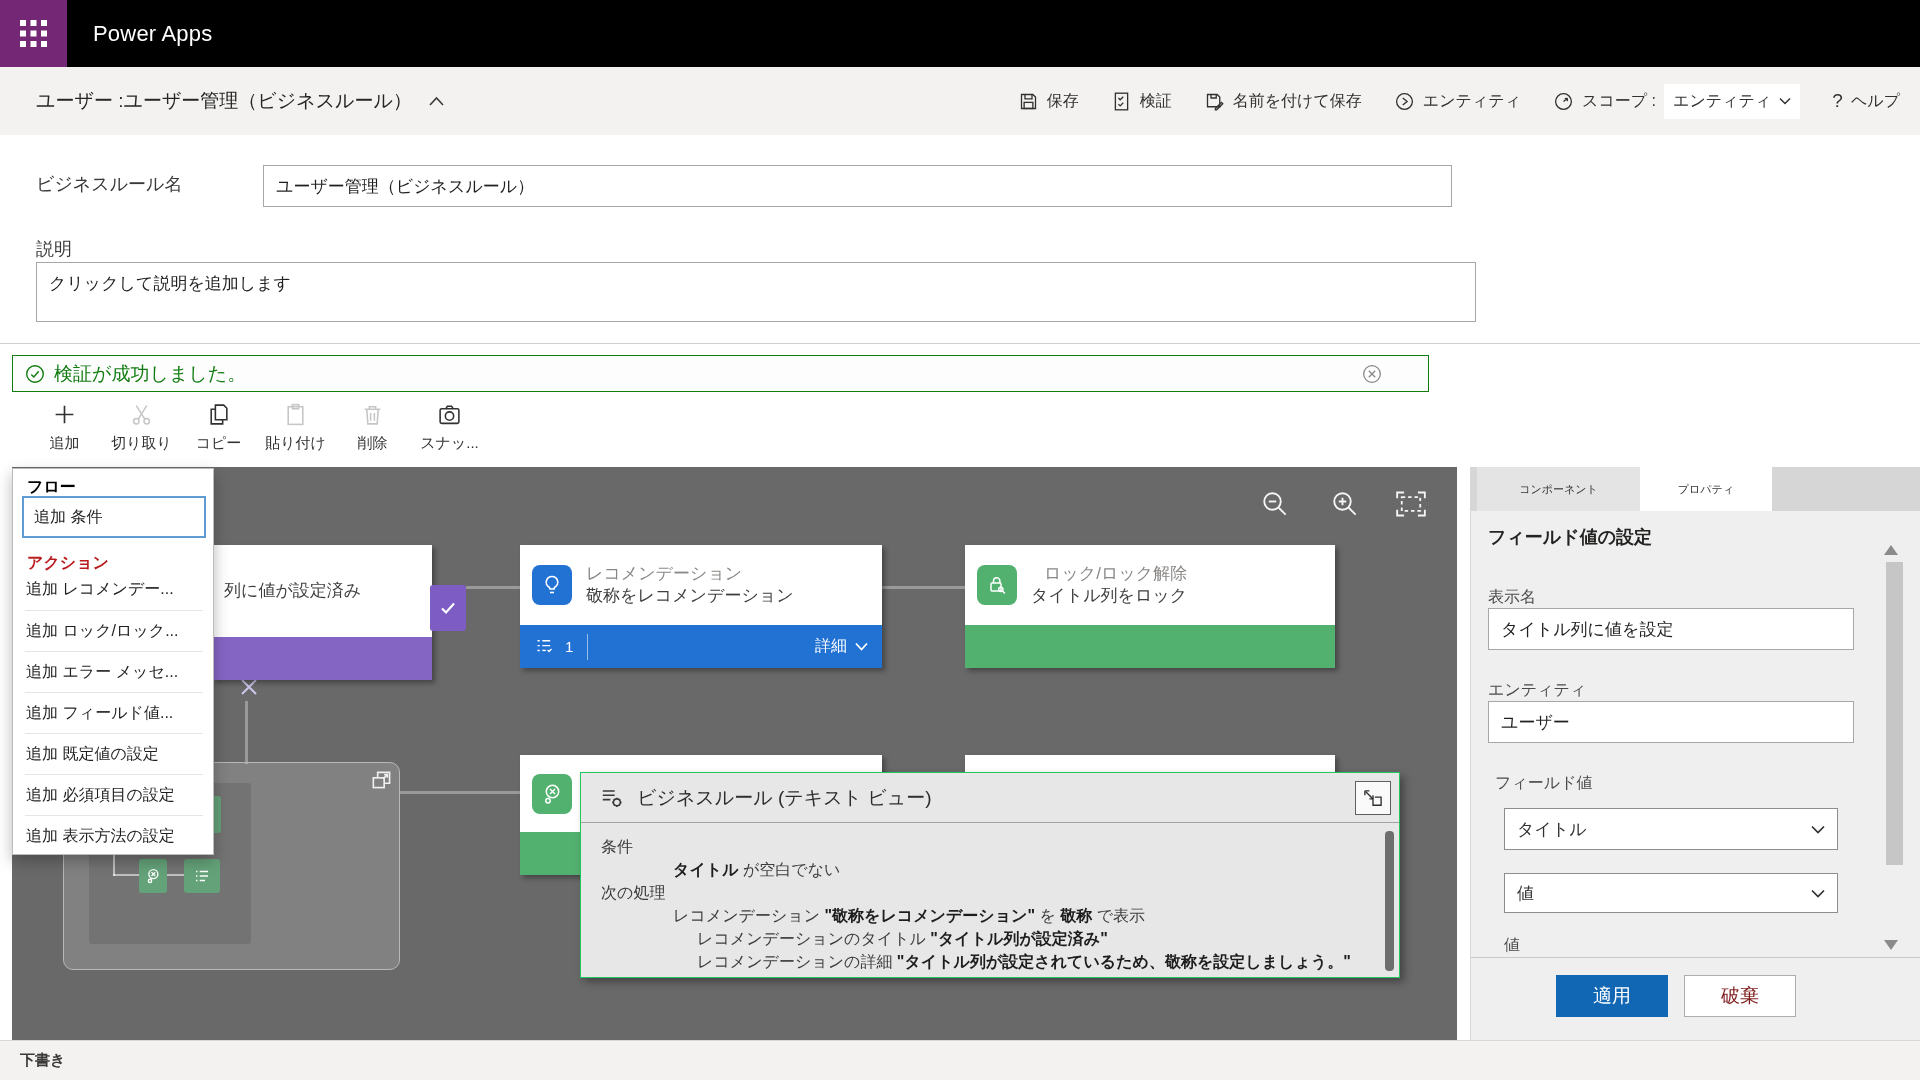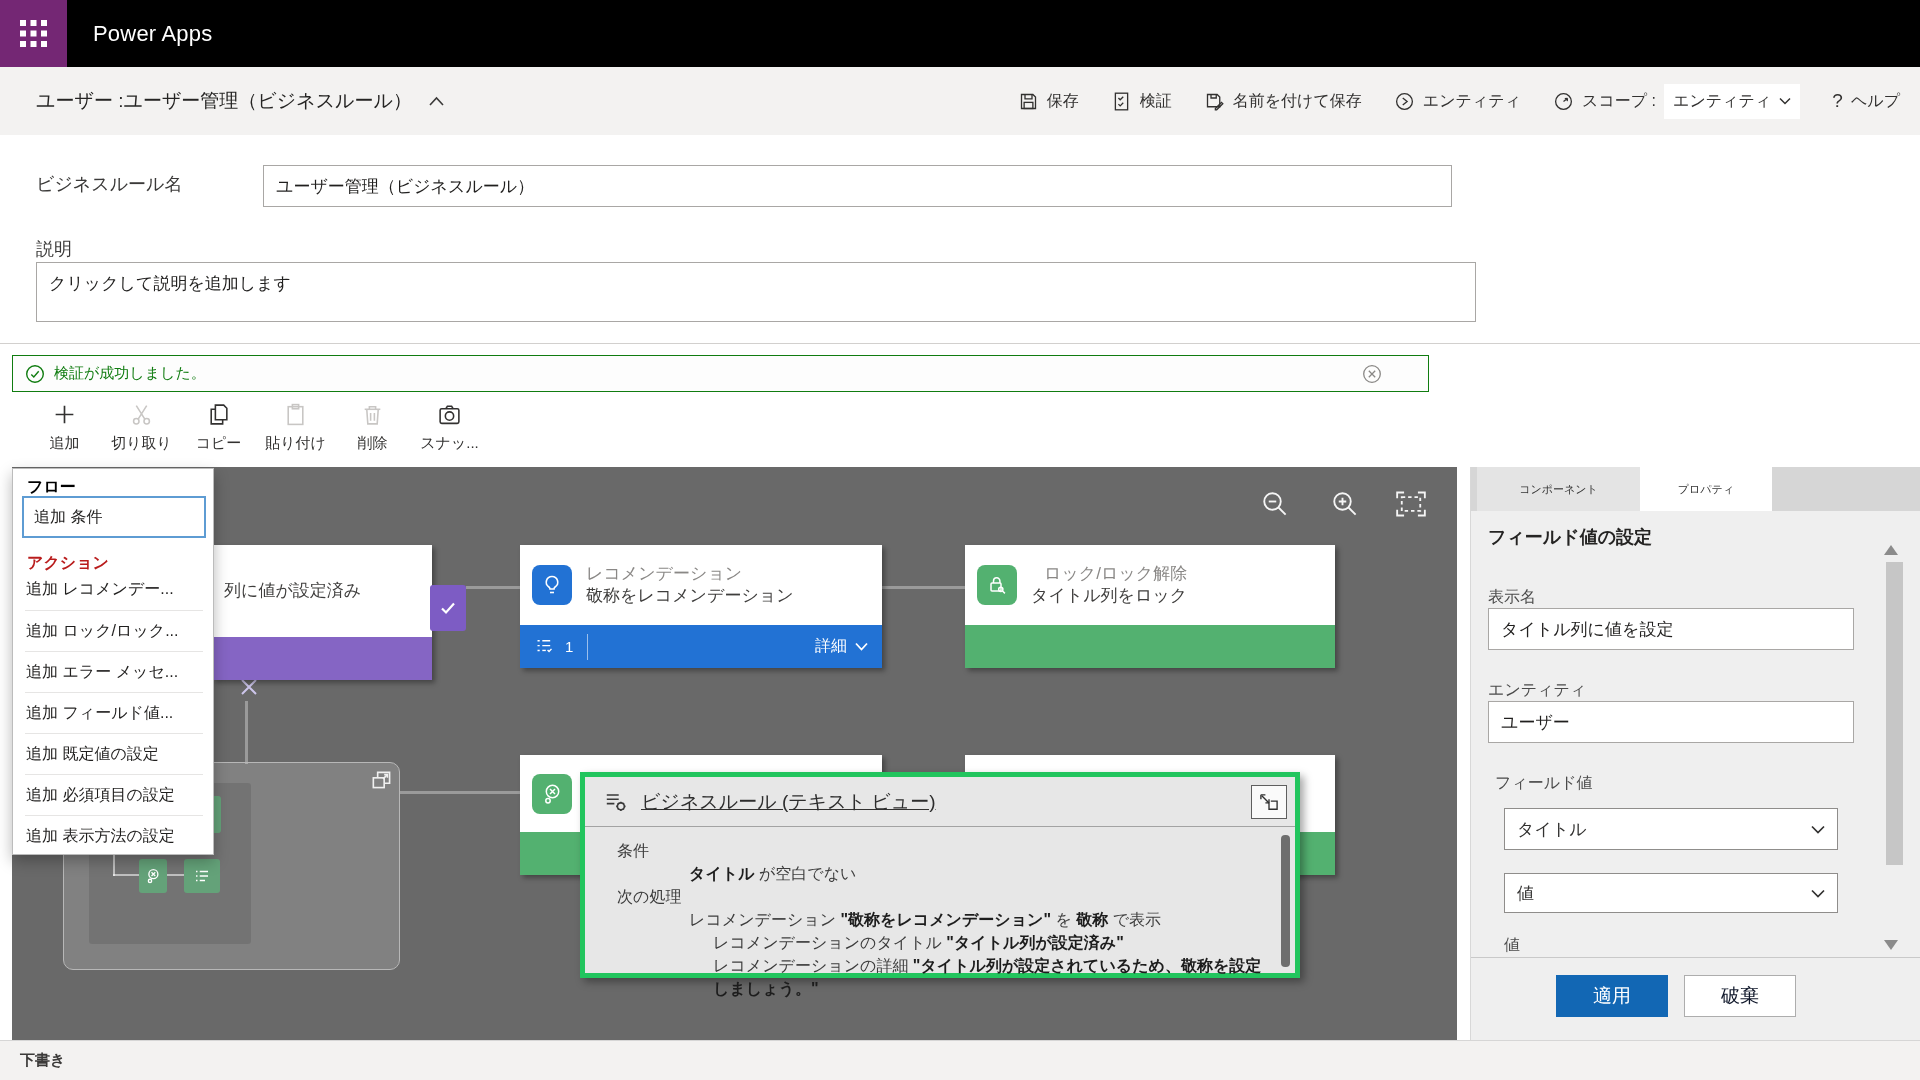--- a/index.html
+++ b/index.html
@@ -23,21 +23,21 @@
   .scope-box { background:#fff; padding:7px 9px; display:flex; align-items:center; gap:8px; }
   .qmark { font-size:19px; font-weight:400; }
 
   
   .lbl { font-size:18px; color:#3b3a39; }
   .txtbox { border:1px solid #a9a7a5; background:#fff; font-size:17px; color:#201f1e; font-family:inherit; }
   .divline { position:absolute; left:0; width:1920px; height:1px; background:#d2d0ce; }
 
   
   .banner { position:absolute; left:12px; top:355px; width:1417px; height:37px; border:1px solid #107c10; background:#fdfdfd; display:flex; align-items:center; gap:9px; padding:0 12px; }
-  .banner-msg { color:#107c10; font-size:15px; }
+  .banner-msg { color:#107c10; font-size:19px; }
   .banner-close { margin-left:auto; margin-right:34px; cursor:pointer; }
 
   
   .edit-toolbar { position:absolute; left:26px; top:402px; display:flex; }
   .tbtn { width:77px; display:flex; flex-direction:column; align-items:center; gap:7px; font-size:15px; color:#323130; cursor:pointer; }
   .tbtn svg { stroke:#323130; }
   .tbtn.disabled svg { stroke:#c8c6c4; }
 
   
   .canvas { position:absolute; left:12px; top:467px; width:1445px; height:573px; background:#696969; }
@@ -57,26 +57,26 @@
   .bluebar .vsep { width:1px; height:26px; background:rgba(255,255,255,.55); margin-left:4px; }
   .bluebar .det { margin-left:auto; font-size:16px; display:flex; align-items:center; gap:8px; cursor:pointer; }
 
   
   .group { position:absolute; left:51px; top:295px; width:337px; height:208px; background:rgba(255,255,255,.16); border:1px solid #b7b7b7; border-radius:10px; z-index:4; }
   .group-inner { position:absolute; left:25px; top:20px; width:162px; height:161px; background:rgba(0,0,0,.10); border-radius:3px; }
   .mini { position:absolute; background:rgba(97,170,122,.85); border-radius:3px; display:flex; align-items:center; justify-content:center; }
   .miniline { position:absolute; background:rgba(255,255,255,.55); }
 
   
-  .dialog { position:absolute; left:568px; top:305px; width:720px; height:206px; background:#e7e7e7; border:5px solid #22c55e; box-shadow:4px 4px 8px rgba(0,0,0,.35); z-index:20;text-decoration:underline; }
+  .dialog { position:absolute; left:568px; top:305px; width:820px; height:206px; background:#e7e7e7; border:1px solid #22c55e; box-shadow:4px 4px 8px rgba(0,0,0,.35); z-index:20; }
   .dialog-head { height:50px; display:flex; align-items:center; gap:12px; padding:0 18px; border-bottom:1px solid #a3a3a3; }
   .dialog-title { font-size:19px; color:#2d2d2d; }
   .dialog-pop { position:absolute; right:8px; top:8px; width:36px; height:34px; background:#fafafa; border:1px solid #5f5f5f; display:flex; align-items:center; justify-content:center; cursor:pointer; }
   .dialog-scroll { position:absolute; right:5px; top:58px; bottom:6px; width:9px; background:#6e6e6e; border-radius:4px; }
-  .dialog-body { position:absolute; left:32px; top:62px; right:30px; font-size:16px; color:#3c3c3c; line-height:23px; }
+  .dialog-body { position:absolute; left:20px; top:62px; right:30px; font-size:16px; color:#3c3c3c; line-height:23px; }
   .dialog-body .b { font-weight:bold; color:#1d1d1d; }
   .ind1 { margin-left:72px; }
   .ind2 { margin-left:96px; }
 
   
   .addmenu { position:absolute; left:12px; top:468px; width:202px; height:387px; background:#fff; border:1px solid #bcbcbc; box-shadow:0 6px 14px rgba(0,0,0,.28); z-index:100; font-size:16px; color:#201f1e; }
   .addmenu .mhead { font-weight:bold; color:#000; padding:8px 0 4px 14px; font-size:16px; }
   .focus-item { position:absolute; left:9px; top:27px; width:184px; height:42px; border:2px solid #5e9cd3; background:#fff; display:flex; align-items:center; padding-left:10px; cursor:pointer; }
   .ahead2 { position:absolute; left:14px; top:84px; font-weight:bold; color:#b91c1c; }
   .mitem { position:absolute; left:0; width:202px; height:41px; display:flex; align-items:center; padding-left:13px; cursor:pointer; }
@@ -90,21 +90,21 @@
   .ptab.active { width:132px; background:#fff; }
   .panel .lbl2 { position:absolute; left:17px; font-size:16px; color:#4a4a4a; }
   .pinput { position:absolute; left:17px; width:366px; height:42px; border:1px solid #a9a7a5; background:#fff; font-size:17px; font-family:inherit; color:#201f1e; padding:0 12px; }
   .pselect { position:absolute; left:33px; width:334px; height:42px; background:#fff; border:1px solid #8f8d8b; display:flex; align-items:center; justify-content:space-between; padding:0 12px; font-size:17px; cursor:pointer; }
   .pscroll-up { position:absolute; right:22px; top:78px; width:0; height:0; border-left:7px solid transparent; border-right:7px solid transparent; border-bottom:10px solid #8b8b8b; }
   .pscroll-dn { position:absolute; right:22px; top:473px; width:0; height:0; border-left:7px solid transparent; border-right:7px solid transparent; border-top:10px solid #8b8b8b; }
   .pscroll-thumb { position:absolute; right:17px; top:95px; width:17px; height:303px; background:#c6c6c6; }
   .pfoot-line { position:absolute; left:0; top:490px; width:450px; height:1px; background:#c9c9c9; }
   .btn { position:absolute; top:508px; width:112px; height:42px; font-size:19px; display:flex; align-items:center; justify-content:center; cursor:pointer; }
   .btn-apply { left:85px; background:#1267b4; color:#fff; }
-  .btn-discard { left:213px; background:#fff; border:1px solid #adadad; color:#0f172a; }
+  .btn-discard { left:213px; background:#fff; border:1px solid #adadad; color:#7f1d1d; }
 
   
   .statusbar { position:absolute; left:0; top:1040px; width:1920px; height:40px; background:#f3f2f1; border-top:1px solid #d6d6d6; display:flex; align-items:center; padding-left:20px; font-size:15px; font-weight:600; color:#3b3a39; }
 </style>
 </head>
 <body>
 
 <div class="stage">
 
   <div class="topbar">

